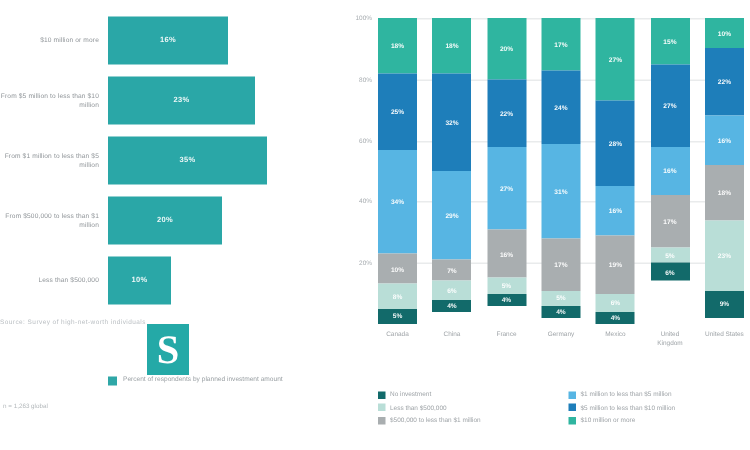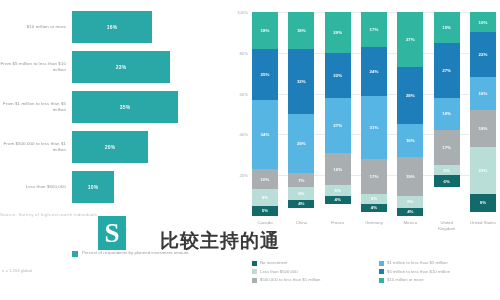--- a/index.html
+++ b/index.html
@@ -109,21 +109,20 @@
           <span>10%</span>
         </div>
       </div>
     </div>
   </div>
 
   <div class="overlay">Source: Survey of high-net-worth individuals</div>
 
   <div class="bigmark">S</div>
 
-  <div class="cjk">比较主持的通</div>
 
   <div class="lleg">
     <div class="sw"></div>
     <div class="tx">Percent of respondents by planned investment amount</div>
   </div>
 
   <div class="lfoot">n = 1,263 global</div>
 
   <div class="right-chart">
 

